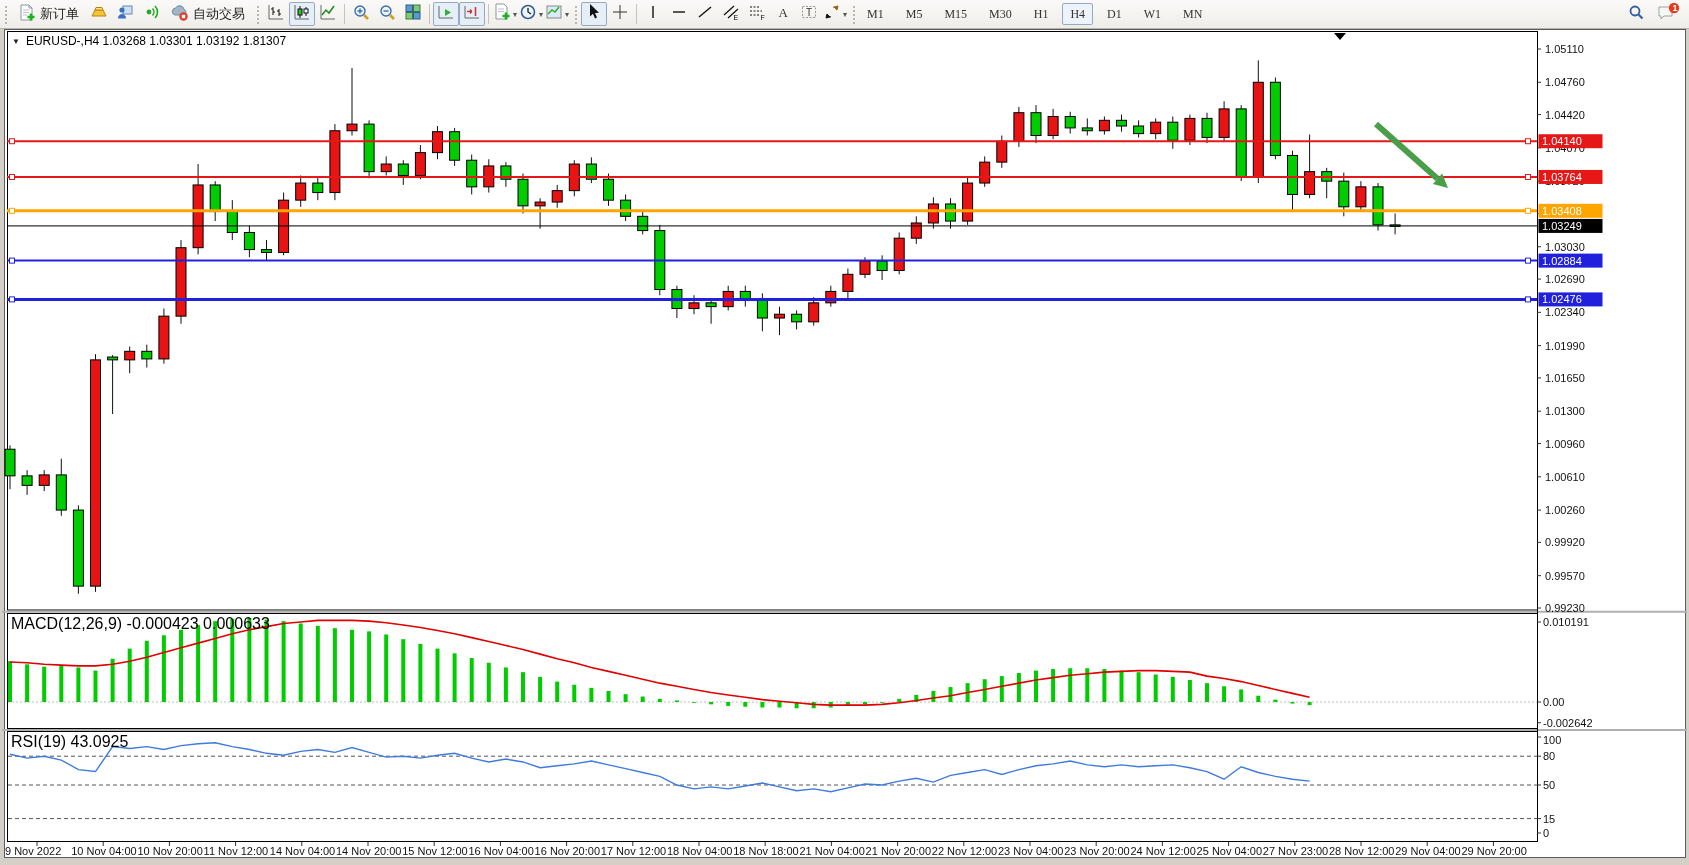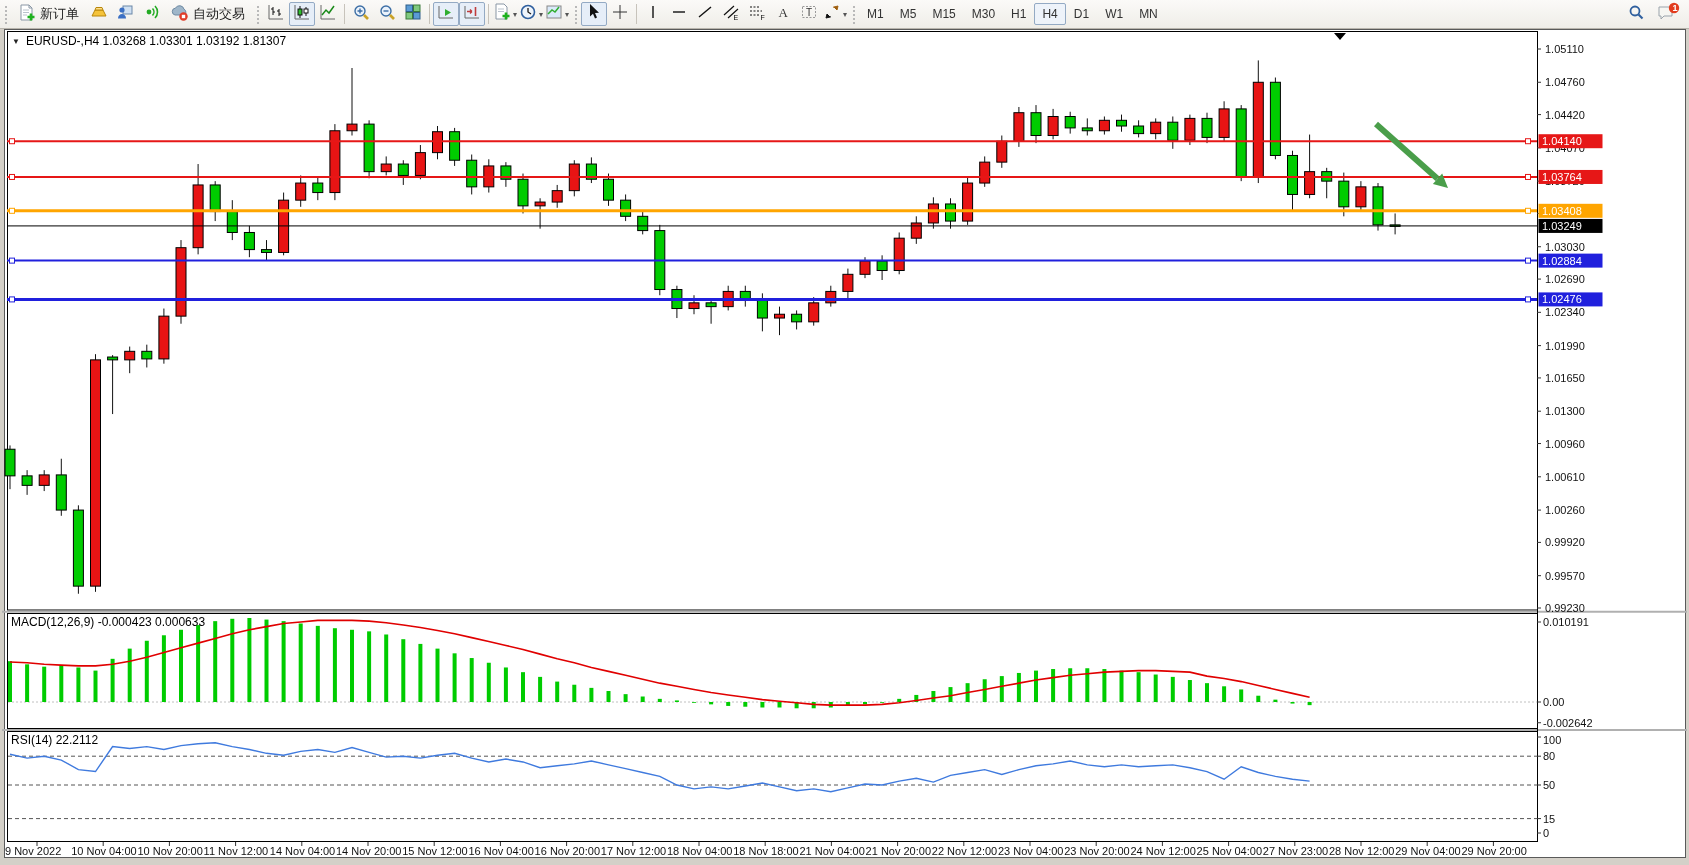--- a/index.html
+++ b/index.html
@@ -25,21 +25,21 @@
   
   .gutterL{position:absolute;left:0;top:28px;width:4px;height:837px;background:#d4d0c8;z-index:5;}
   .chart-window{position:absolute;left:4px;top:29px;width:1682px;height:829px;
     background:#fff;border:1px solid #5a5a5a;box-sizing:border-box;z-index:1;}
   #chart-svg{position:absolute;left:0;top:0;width:1689px;height:865px;z-index:10;}
   #chart-svg text{font-family:"Liberation Sans",sans-serif;font-size:11px;fill:#111;}
   #chart-svg text.tag{fill:#fff;}
   .chart-header{position:absolute;left:12px;top:34px;z-index:20;font-size:12px;color:#000;
     display:flex;align-items:center;gap:6px;}
   .chart-header .tri{font-size:8px;color:#222;}
-  .ind-label{position:absolute;left:11px;z-index:20;font-size:12px;color:#000;}
+  .ind-label{position:absolute;left:11px;z-index:20;font-size:16px;color:#000;}
   #macd-label{top:615px;}
   #rsi-label{top:733px;}
 </style>
 </head>
 <body>
 
 <div class="toolbar">
   <span class="grip"></span>
 
   <div class="tb-textbtn">
@@ -281,21 +281,21 @@
       <svg width="18" height="18" viewBox="0 0 18 18">
           <path d="M3 15l4-1-3-3zM4 13l4 1" fill="#111" stroke="#111"></path>
           <path d="M15 3l-4 1 3 3zM14 5l-4-1" fill="#a06010" stroke="#a06010"></path>
         </svg>
     </span>
     <span class="caret">▾</span>
   </div>
 
   <span class="grip"></span>
 
-  <div id="tf-bar" style="display:flex;align-items:center;gap:0;">
+  <div id="tf-bar" style="display:flex;align-items:center;gap:6px;font-family:Liberation Serif, serif;">
       <span class="tf-btn">M1</span>
       <span class="tf-btn">M5</span>
       <span class="tf-btn">M15</span>
       <span class="tf-btn">M30</span>
       <span class="tf-btn">H1</span>
       <span class="tf-btn pressed">H4</span>
       <span class="tf-btn">D1</span>
       <span class="tf-btn">W1</span>
       <span class="tf-btn">MN</span>
     </div>
@@ -887,13 +887,13 @@
       <line x1="1376" y1="124" x2="1437.5362695384288" y2="178.69890625638112" stroke="#4a9e4a" stroke-width="6"></line>
       <polygon points="1448,188 1442.1868164102382,173.4670410255955 1432.8857226666194,183.93077148716674" fill="#4a9e4a"></polygon>
     </g>
   </svg>
 
 <div class="chart-header">
   <span class="tri">▼</span>
   <span>EURUSD-,H4  1.03268 1.03301 1.03192 1.81307</span>
 </div>
 <div class="ind-label" id="macd-label">MACD(12,26,9) -0.000423 0.000633</div>
-<div class="ind-label" id="rsi-label">RSI(14) 22.2112</div>
+<div class="ind-label" id="rsi-label">RSI(19) 43.0925</div>
 
 </body></html>

